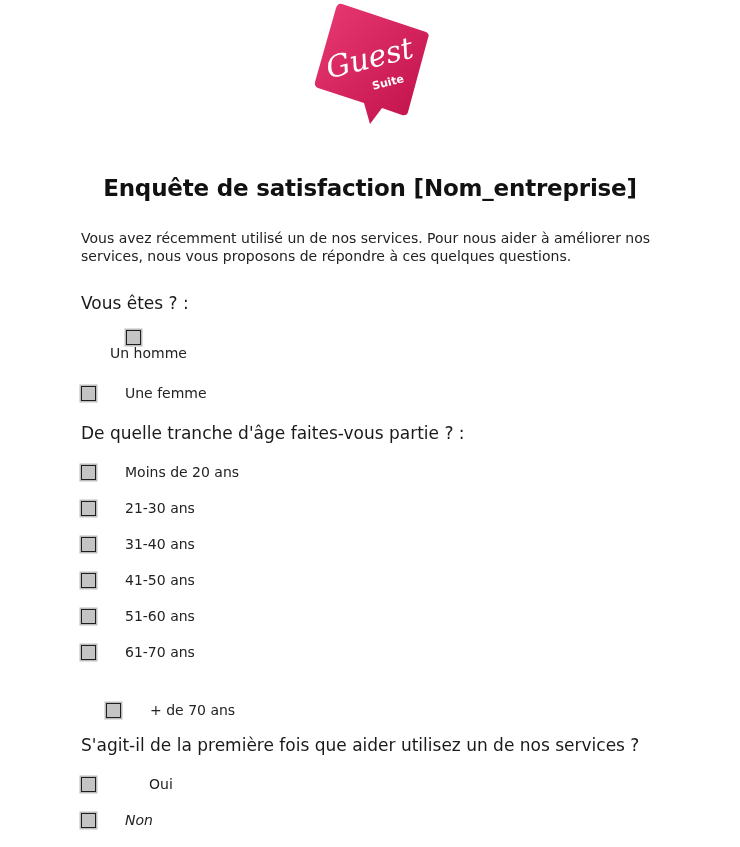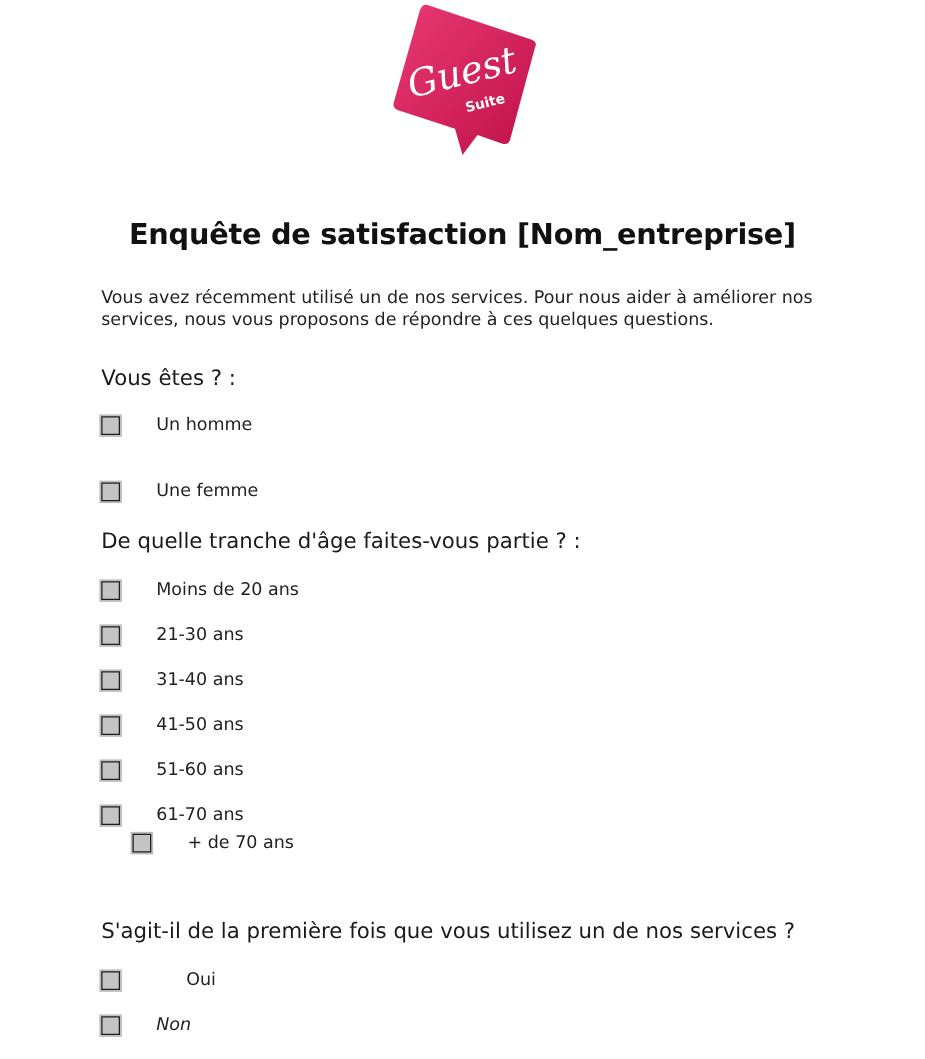--- a/index.html
+++ b/index.html
@@ -91,21 +91,21 @@
     <text x="58" y="68" text-anchor="middle" font-family="DejaVu Serif, serif" font-style="italic" font-size="30" fill="#ffffff" transform="rotate(-14 58 60)">Guest</text>
     <text x="76" y="86" text-anchor="middle" font-family="DejaVu Sans, sans-serif" font-weight="bold" font-size="11" fill="#ffffff" transform="rotate(-14 76 82)">Suite</text>
   </svg>
 </div>
 
 <h1 class="title">Enquête de satisfaction [Nom_entreprise]</h1>
 
 <p class="intro">Vous avez récemment utilisé un de nos services. Pour nous aider à améliorer nos services, nous vous proposons de répondre à ces quelques questions.</p>
 
 <div class="question" style="top:293px;">Vous êtes ? :</div>
-<div class="option" style="top:330px;">
+<div class="option" style="top:330px;flex-direction:column;">
   <span class="checkbox"></span>
   <span class="option-label">Un homme</span>
 </div>
 <div class="option" style="top:383px;">
   <span class="checkbox"></span>
   <span class="option-label">Une femme</span>
 </div>
 
 <div class="question" style="top:423px;">De quelle tranche d'âge faites-vous partie ? :</div>
 <div class="option" style="top:462px;">
@@ -125,26 +125,26 @@
   <span class="option-label">41-50 ans</span>
 </div>
 <div class="option" style="top:606px;">
   <span class="checkbox"></span>
   <span class="option-label">51-60 ans</span>
 </div>
 <div class="option" style="top:642px;">
   <span class="checkbox"></span>
   <span class="option-label">61-70 ans</span>
 </div>
-<div class="option" style="top:664px;padding-left:25px;">
+<div class="option" style="top:700px;padding-left:25px;">
   <span class="checkbox"></span>
   <span class="option-label">+ de 70 ans</span>
 </div>
 
-<div class="question" style="top:735px;">S'agit-il de la première fois que vous utilisez un de nos services ?</div>
+<div class="question" style="top:735px;">S'agit-il de la première fois que aider utilisez un de nos services ?</div>
 <div class="option" style="top:774px;gap:24px;">
   <span class="checkbox"></span>
   <span class="option-label">Oui</span>
 </div>
 <div class="option" style="top:810px;font-style:italic;">
   <span class="checkbox"></span>
   <span class="option-label">Non</span>
 </div>
 
 </body></html>

